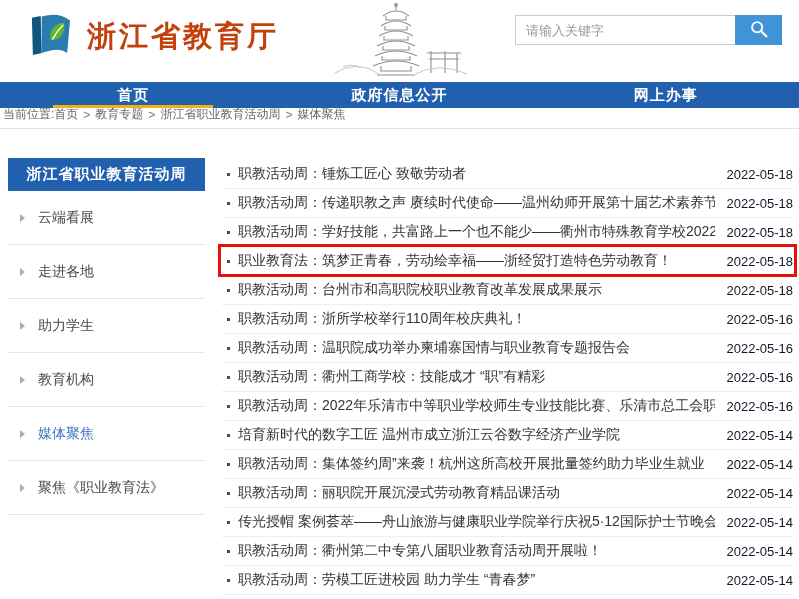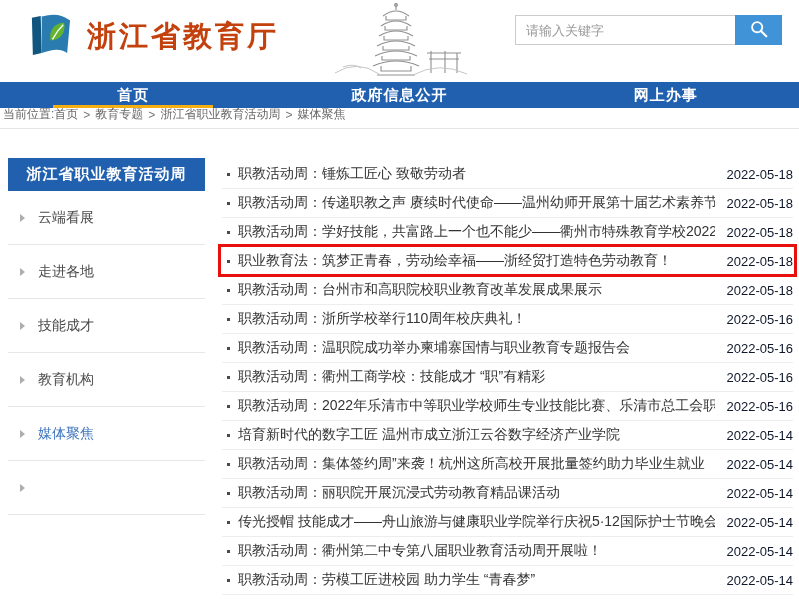--- a/index.html
+++ b/index.html
@@ -154,32 +154,33 @@
   <div class="sidebar-item">
     <span class="caret"></span>
     <span>云端看展</span>
   </div>
   <div class="sidebar-item">
     <span class="caret"></span>
     <span>走进各地</span>
   </div>
   <div class="sidebar-item">
     <span class="caret"></span>
-    <span>技能成才</span>
+    <span>助力学生</span>
   </div>
   <div class="sidebar-item">
     <span class="caret"></span>
     <span>教育机构</span>
   </div>
   <div class="sidebar-item active">
     <span class="caret"></span>
     <span>媒体聚焦</span>
   </div>
   <div class="sidebar-item">
     <span class="caret"></span>
+    <span>聚焦《职业教育法》</span>
   </div>
 </div>
 
 <div class="main">
 
   <div class="row">
     <span class="bullet"></span>
     <span class="row-title">职教活动周：锤炼工匠心 致敬劳动者</span>
     <span class="row-date">2022-05-18</span>
   </div>
@@ -234,21 +235,21 @@
     <span class="row-title">职教活动周：集体签约周”来袭！杭州这所高校开展批量签约助力毕业生就业</span>
     <span class="row-date">2022-05-14</span>
   </div>
   <div class="row">
     <span class="bullet"></span>
     <span class="row-title">职教活动周：丽职院开展沉浸式劳动教育精品课活动</span>
     <span class="row-date">2022-05-14</span>
   </div>
   <div class="row">
     <span class="bullet"></span>
-    <span class="row-title">传光授帽 技能成才——舟山旅游与健康职业学院举行庆祝5·12国际护士节晚会</span>
+    <span class="row-title">传光授帽 案例荟萃——舟山旅游与健康职业学院举行庆祝5·12国际护士节晚会</span>
     <span class="row-date">2022-05-14</span>
   </div>
   <div class="row">
     <span class="bullet"></span>
     <span class="row-title">职教活动周：衢州第二中专第八届职业教育活动周开展啦！</span>
     <span class="row-date">2022-05-14</span>
   </div>
   <div class="row">
     <span class="bullet"></span>
     <span class="row-title">职教活动周：劳模工匠进校园 助力学生 “青春梦”</span>

